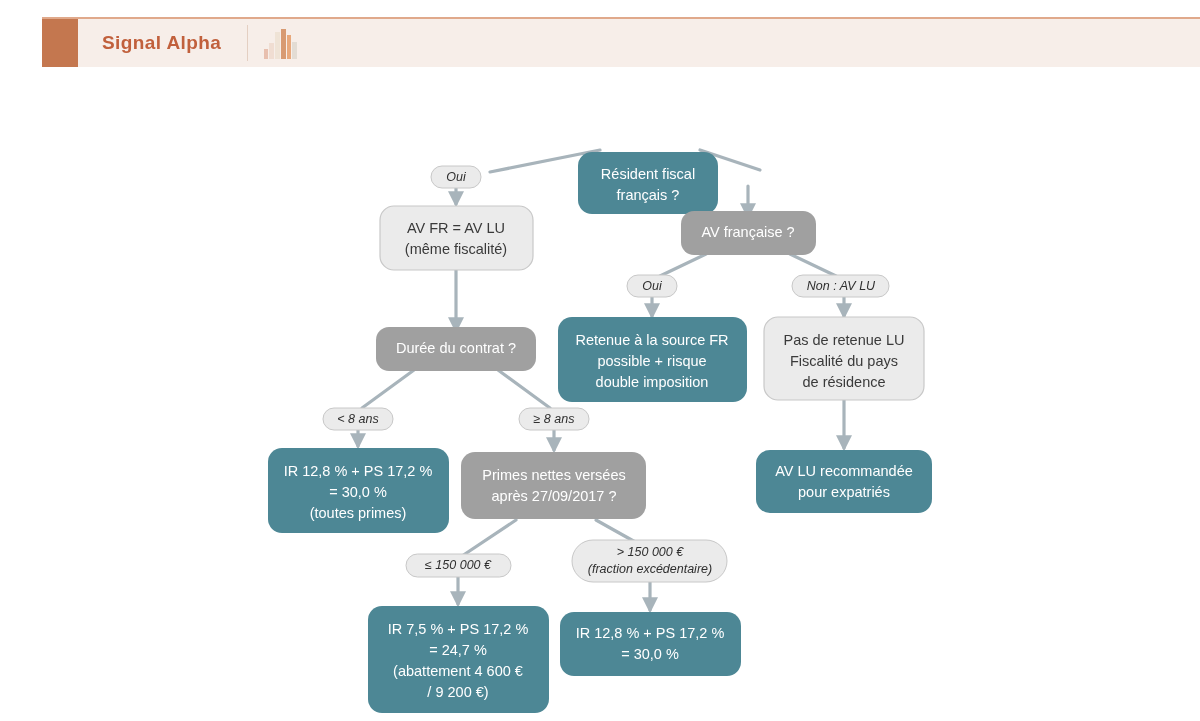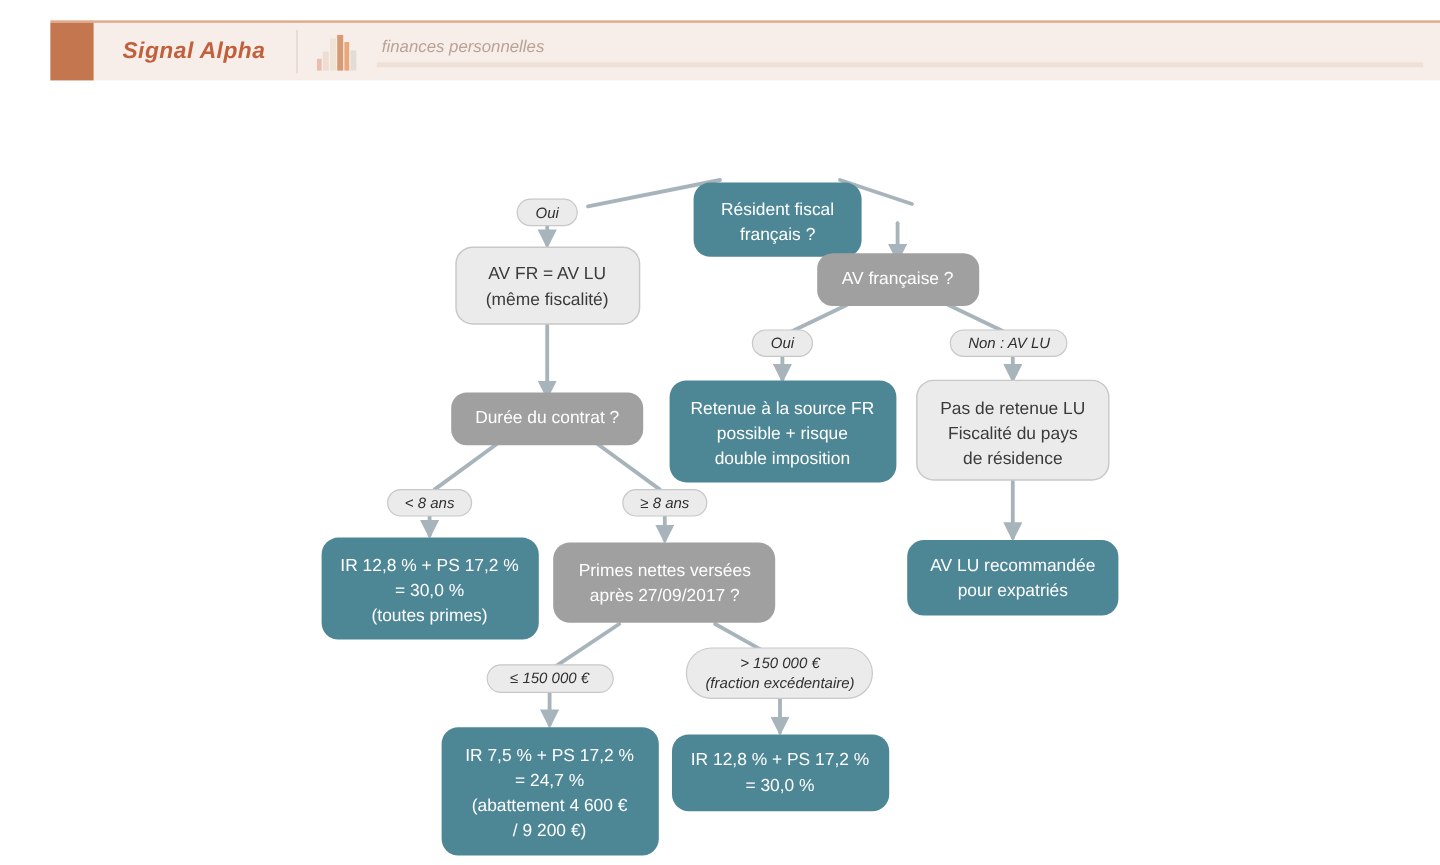--- a/index.html
+++ b/index.html
@@ -20,21 +20,20 @@
     position: absolute;
     left: 42px;
     top: 17px;
     width: 1158px;
     height: 50px;
     background: #f7eee9;
     border-top: 2px solid #e0a98b;
     box-sizing: border-box;
     display: flex;
     align-items: stretch;
-    font-style: italic;
   }
   .header-accent {
     width: 36px;
     height: 100%;
     background: #c4774f;
     flex: 0 0 auto;
   }
   .header-title {
     flex: 0 0 auto;
     display: flex;
@@ -126,24 +125,20 @@
   <div class="header-logo">
     <svg width="36" height="30" viewBox="0 0 36 30" aria-hidden="true">
       <rect x="0" y="20" width="4" height="10" fill="#e8bfae"></rect>
       <rect x="5" y="14" width="5" height="16" fill="#f0ddd2"></rect>
       <rect x="11" y="3" width="5" height="27" fill="#efe3d6"></rect>
       <rect x="17" y="0" width="5" height="30" fill="#d89a72"></rect>
       <rect x="23" y="6" width="4" height="24" fill="#e8a87c"></rect>
       <rect x="28" y="13" width="5" height="17" fill="#e3dcd4"></rect>
     </svg>
   </div>
-  <div class="header-sub">
-    <div class="header-sub-text">finances personnelles</div>
-    <div class="header-sub-rule"></div>
-  </div>
 </div>
 
 <div class="diagram">
 <svg width="1200" height="653" viewBox="0 0 1200 653">
 
   <defs>
     <marker id="arrow" viewBox="0 0 10 10" refX="8" refY="5" markerWidth="5" markerHeight="5" orient="auto-start-reverse">
       <path d="M 0 0 L 10 5 L 0 10 z" class="arrow-head"></path>
     </marker>
   </defs>

